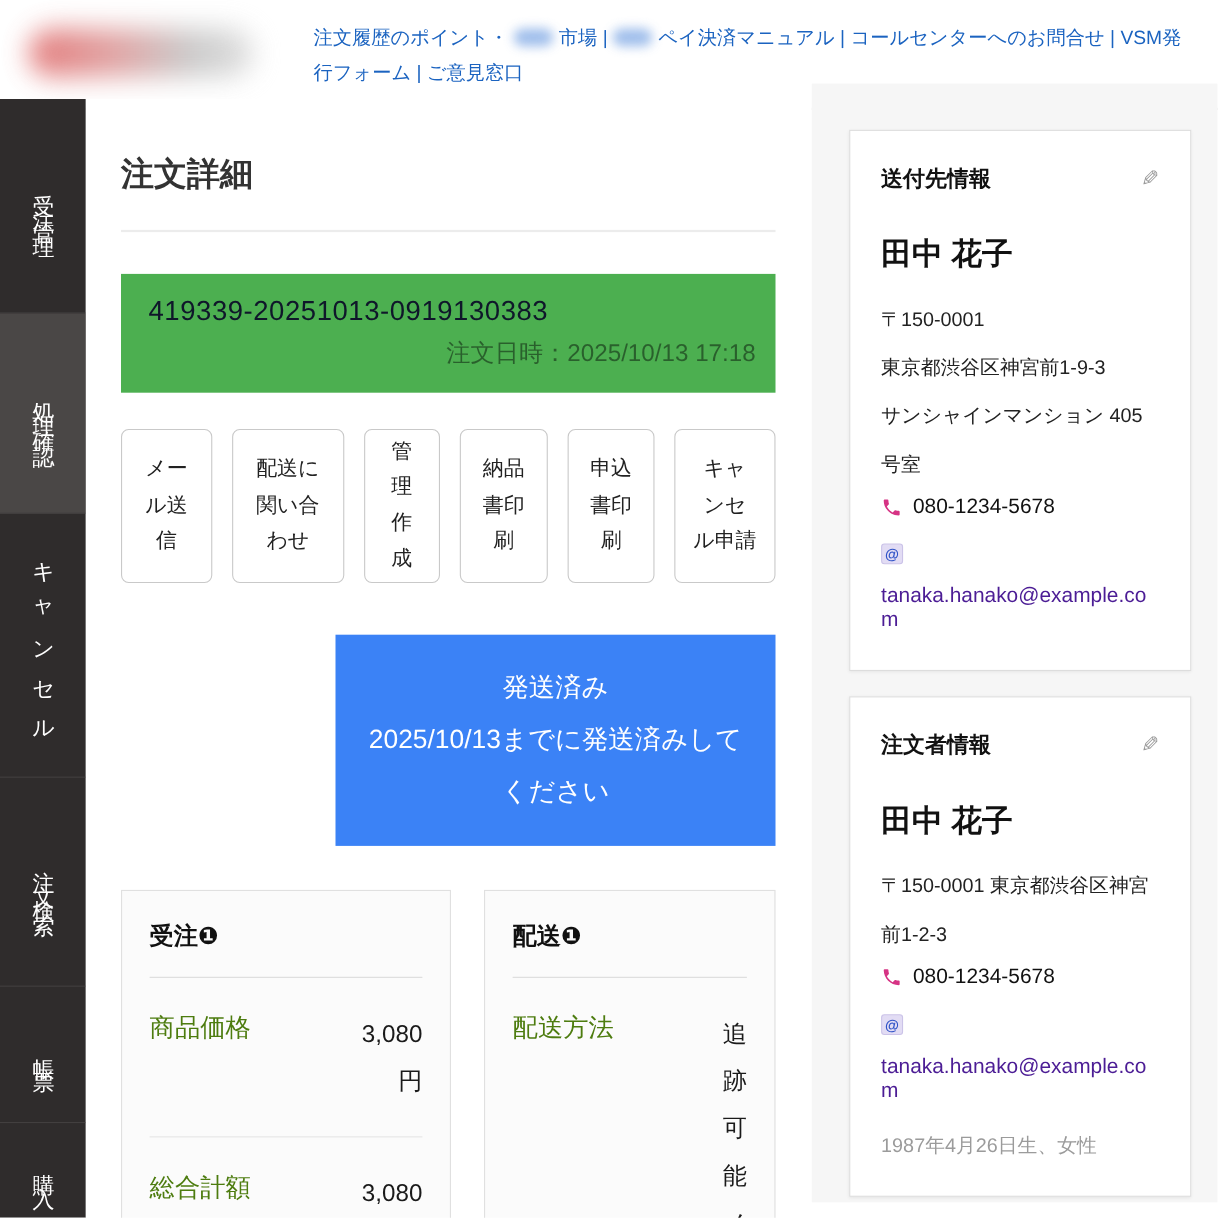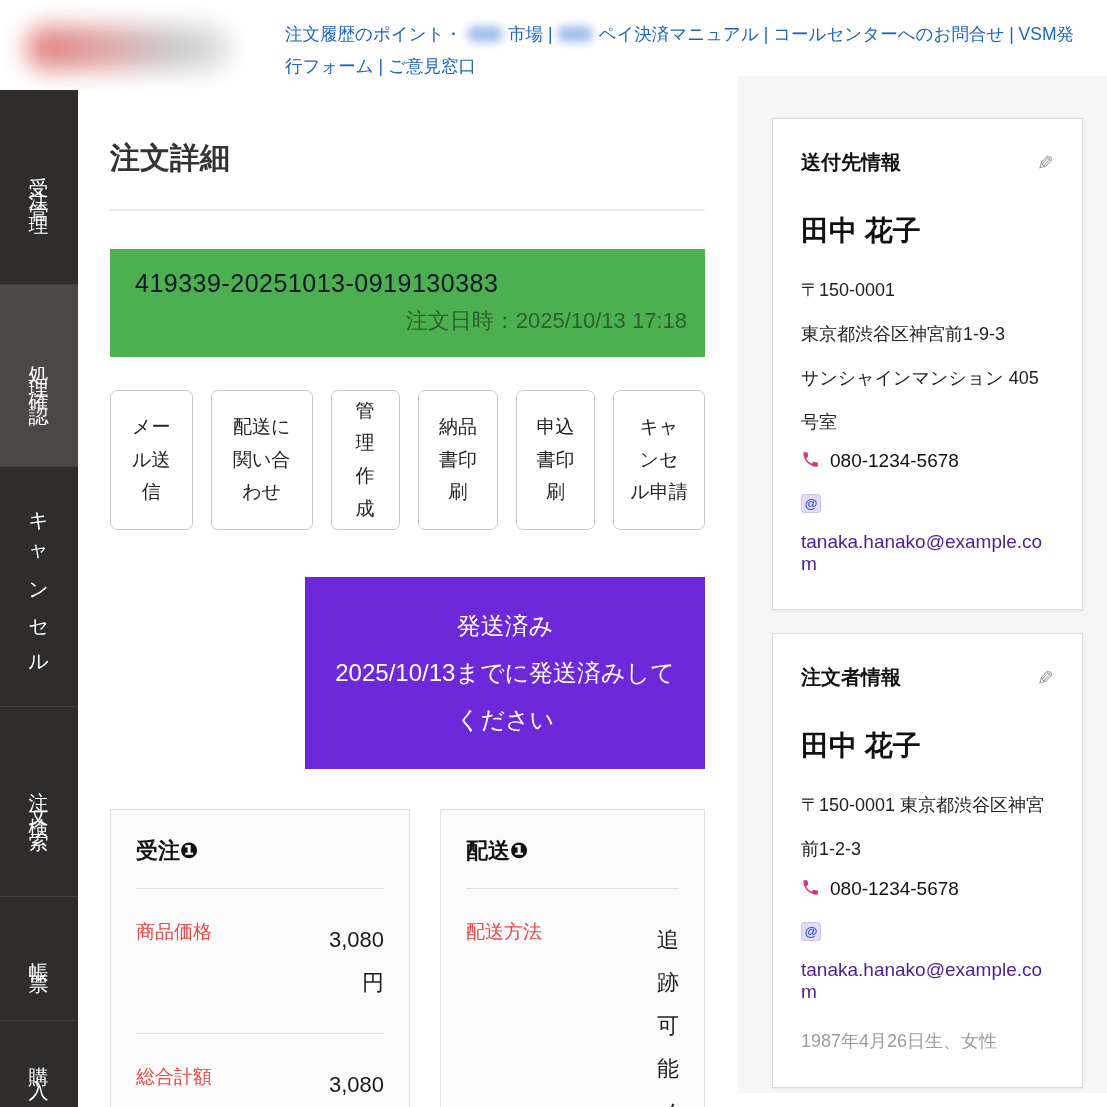--- a/index.html
+++ b/index.html
@@ -67,37 +67,37 @@
     word-break:break-all;cursor:pointer;font-family:inherit;
   }
   .v-btn.b1{width:84px;padding:0 19px;}
   .v-btn.b2{width:104px;padding:0 20px;}
   .v-btn.b3{width:70px;padding:0 17px;}
   .v-btn.b4{width:82px;padding:0 19px;}
   .v-btn.b5{width:80px;padding:0 18px;}
   .v-btn.b6{width:94px;padding:0 16px;}
   .status-box{
     margin-top:47px;margin-left:auto;width:400px;min-height:182px;box-sizing:border-box;
-    background:#6d28d9;color:#fff;font-size:24px;line-height:1.95;
+    background:#3b82f6;color:#fff;font-size:24px;line-height:1.95;
     text-align:center;padding:26px 22px;
   }
   .cards-row{display:flex;margin-top:40px;gap:30px;}
   .sum-card{
     background:#fbfbfb;border:1px solid #e0e0e0;box-sizing:border-box;
     height:340px;padding:26px 25px 0 25px;
   }
   .sum-card.order{width:300px;}
   .sum-card.delivery{width:265px;}
   .sum-title{font-size:22px;font-weight:bold;color:#111;}
   .sum-divider{border:none;border-top:1px solid #dcdcdc;margin:22px 0 0 0;}
   .sum-row{
     display:flex;justify-content:space-between;padding:30px 0 28px 0;
   }
   .sum-row + .sum-row{border-top:1px solid #e6e6e6;}
-  .sum-label{font-size:19px;color:#ef4444;}
+  .sum-label{font-size:23px;color:#4d7c0f;}
   .sum-value{font-size:22px;color:#1a1a1a;text-align:right;word-break:break-all;line-height:1.95;}
   .sum-card.order .sum-value{width:68px;}
   .sum-card.delivery .sum-value{width:28px;}
   
   .right-rail{
     position:absolute;left:738px;top:76px;width:369px;height:1017px;
     background:#f6f6f6;box-sizing:border-box;
   }
   .info-card{
     margin-left:34px;width:311px;box-sizing:border-box;
@@ -106,21 +106,21 @@
   }
   .info-card.shipping{margin-top:42px;}
   .info-card.orderer{margin-top:23px;}
   .info-head{display:flex;justify-content:space-between;align-items:center;}
   .info-title{font-size:20px;font-weight:bold;color:#111;}
   .pencil-icon{
     display:inline-block;transform:scaleX(-1);color:#9a9a9a;font-size:20px;cursor:pointer;
   }
   .info-name{font-size:28px;font-weight:bold;color:#111;margin-top:36px;}
   .info-addr{font-size:18px;color:#222;line-height:2.45;margin-top:18px;}
-  .phone-row{display:flex;gap:10px;margin-top:6px;}
+  .phone-row{display:flex;align-items:center;gap:10px;margin-top:6px;}
   .phone-row svg{flex:0 0 auto;}
   .phone-num{font-size:19px;color:#111;}
   .mail-icon{
     display:inline-flex;align-items:center;justify-content:center;
     width:20px;height:19px;background:#e2dcf4;border:1px solid #cbc3e8;border-radius:3px;
     color:#2f52c7;font-size:13px;font-weight:bold;margin-top:22px;box-sizing:border-box;
   }
   .mail-addr{font-size:19px;color:#4c1d95;margin-top:18px;word-break:break-all;}
   .birth-line{font-size:18px;color:#9b9b9b;margin-top:26px;}
 </style>

